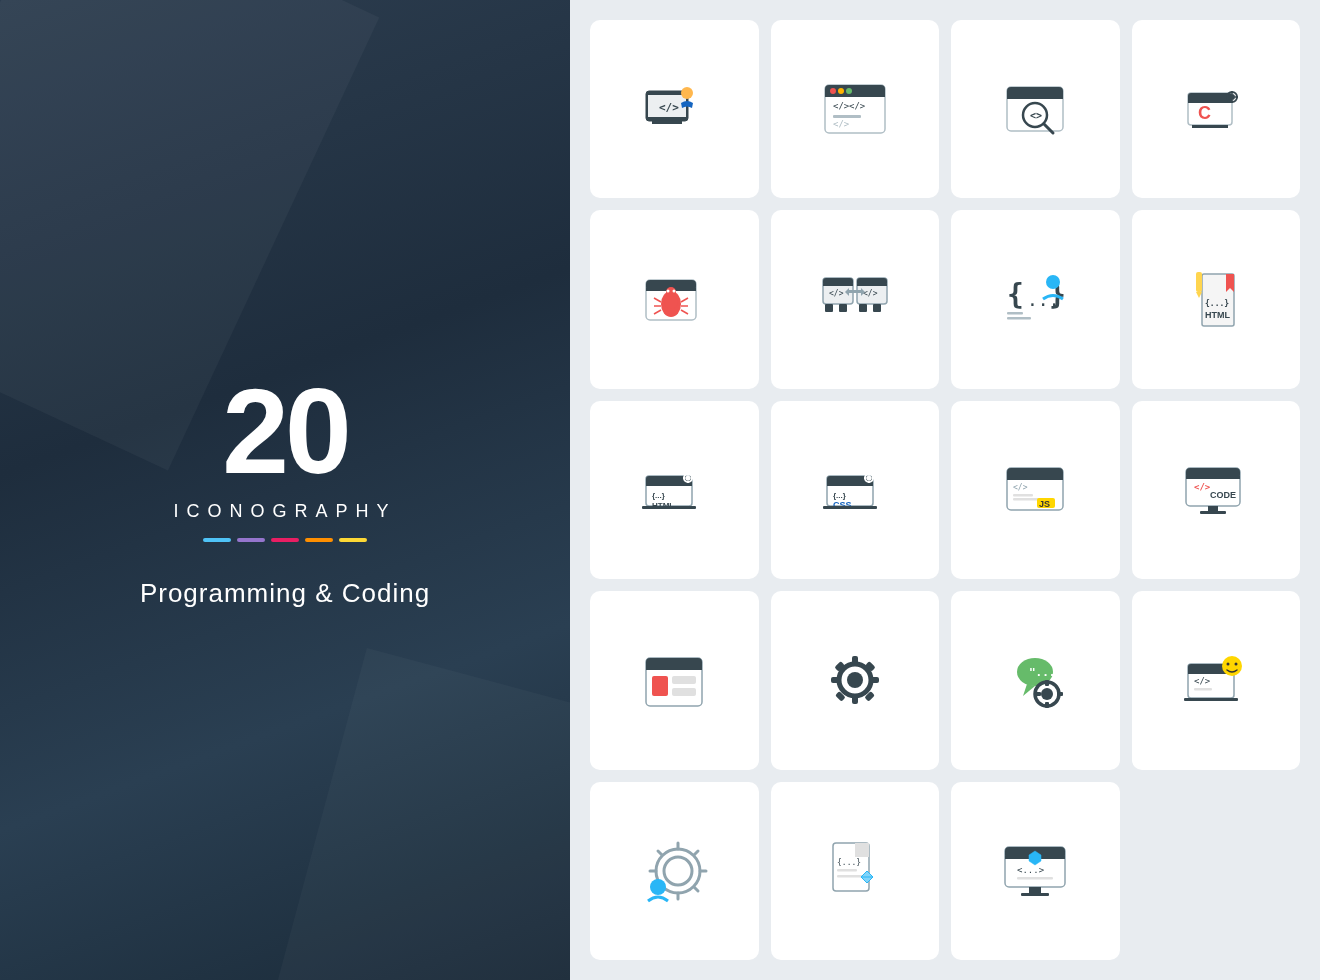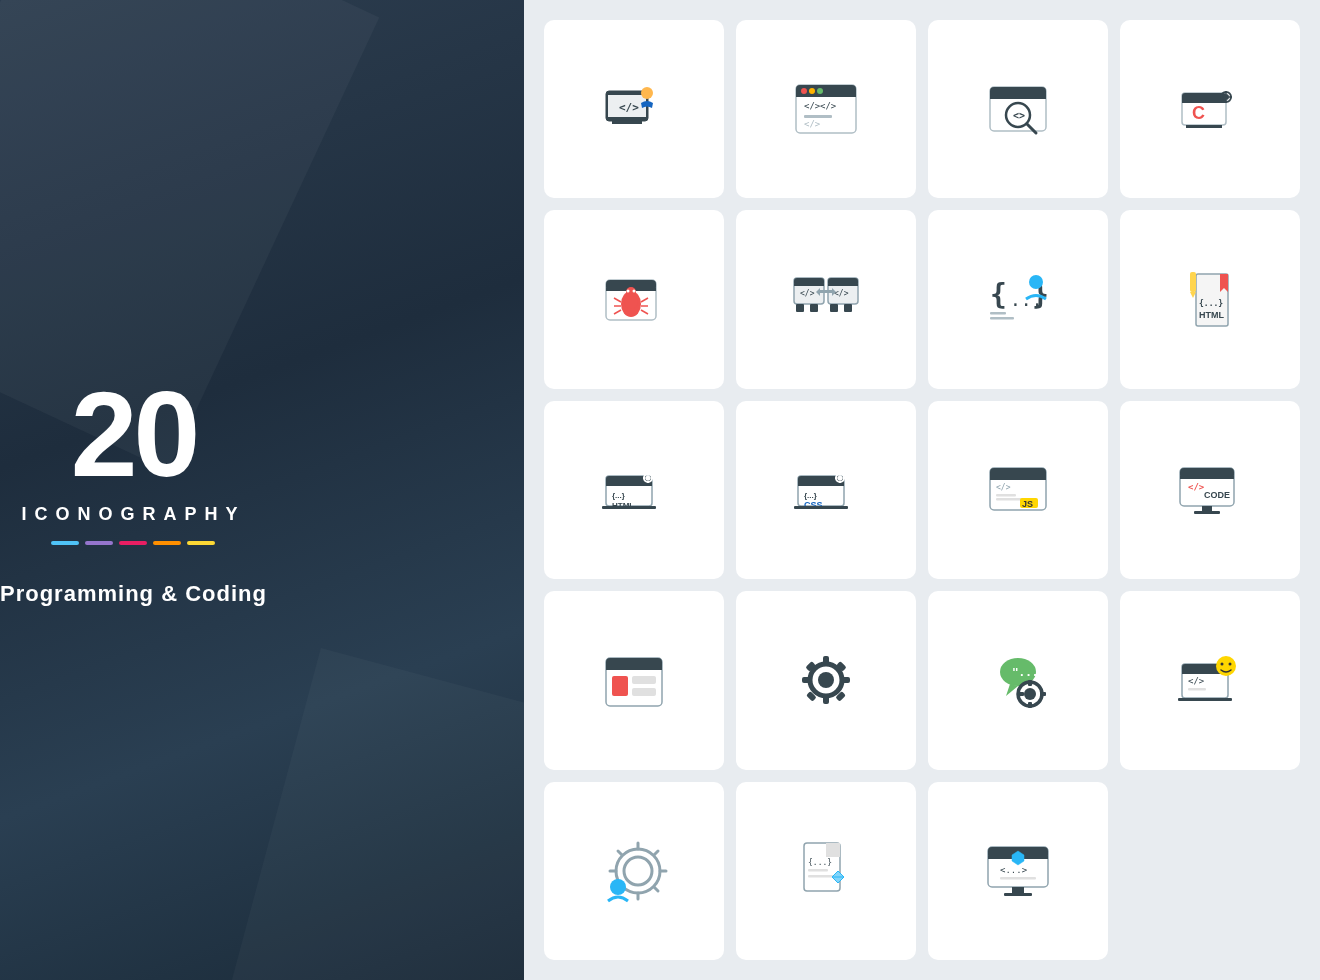--- a/index.html
+++ b/index.html
@@ -7,27 +7,27 @@
       width: 1320px;
       height: 980px;
       background: #e8ecf0;
       display: flex;
       font-family: Arial, sans-serif;
       overflow: hidden;
     }
 
     
     .left-panel {
-      width: 524px;
+      width: 570px;
       height: 100%;
       background: linear-gradient(160deg, #2d3e50 0%, #1e2d3d 40%, #2a3f52 70%, #1a2a38 100%);
       position: relative;
       display: flex;
       flex-direction: column;
-      align-items: flex-start;
+      align-items: center;
       justify-content: center;
       overflow: hidden;
     }
     .left-panel::before {
       content: '';
       position: absolute;
       top: -80px;
       left: -60px;
       width: 350px;
       height: 500px;
@@ -53,39 +53,39 @@
       font-size: 120px;
       font-weight: 900;
       color: white;
       line-height: 1;
       letter-spacing: -4px;
     }
     .iconography-label {
       color: white;
       font-size: 18px;
       letter-spacing: 8px;
-      font-weight: 700;
+      font-weight: 400;
       margin: 10px 0 16px 0;
       text-transform: uppercase;
     }
     .color-dots {
       display: flex;
       justify-content: center;
       gap: 6px;
       margin-bottom: 30px;
     }
     .color-dot {
       width: 28px;
       height: 4px;
       border-radius: 2px;
     }
     .subtitle {
       color: white;
-      font-size: 22px;
-      font-weight: 700;
+      font-size: 26px;
+      font-weight: 400;
       letter-spacing: 1px;
       margin-top: 36px;
     }
 
     
     .right-panel {
       flex: 1;
       padding: 20px;
       display: grid;
       grid-template-columns: repeat(4, 1fr);

